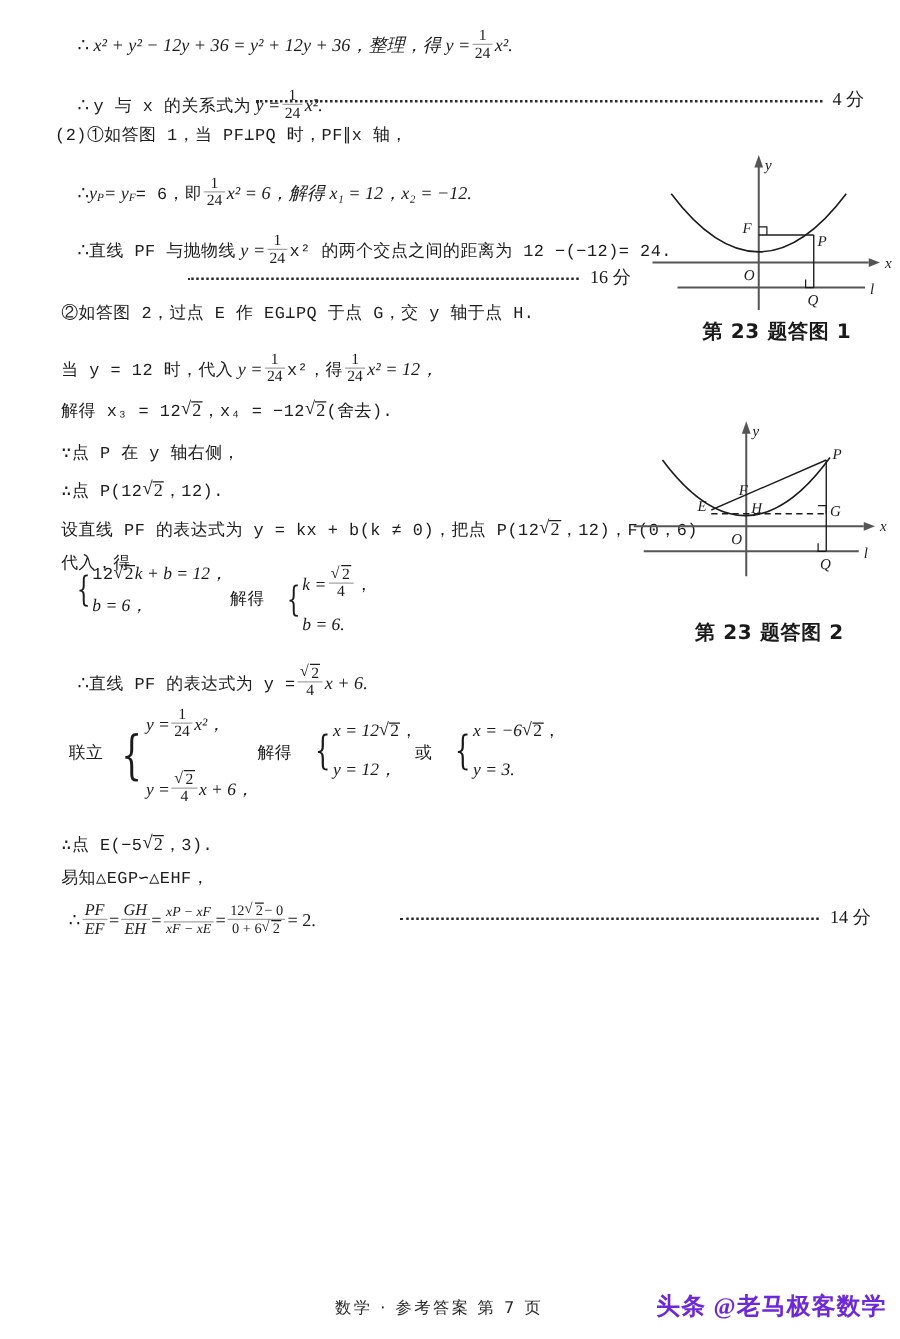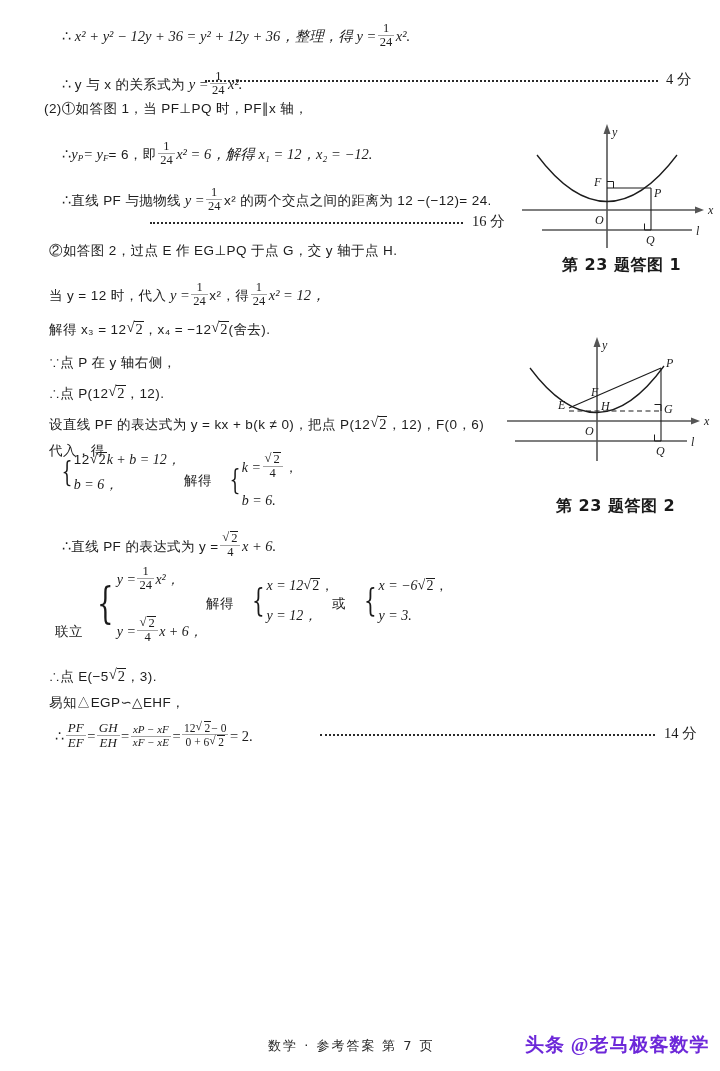--- a/index.html
+++ b/index.html
@@ -23,21 +23,21 @@
   
   .ln {
     position: absolute;
     font-size: 14.5px;
     line-height: 1;
     white-space: nowrap;
     color: #1c1c1c;
   }
   .it { font-style: italic; font-family: "Liberation Serif", serif; }
   .cn {
-    font-family: Liberation Sans, sans-serif;
+    font-family: Liberation Mono, monospace;
     font-style: normal;
     font-size: 13.5px;
     letter-spacing: .4px;
   }
   .sub {
     font-size: 9px;
     vertical-align: -0.25em;
     font-style: italic;
   }
   
@@ -214,21 +214,21 @@
     <span class="rows" style="gap:14px;">
       <div><span class="it">k =</span><span class="frac"><span class="num"><span class="rad"><span>2</span></span></span><span class="den">4</span></span><span class="cn">，</span></div>
       <div class="it">b = 6.</div>
     </span>
   </div>
 
   <div class="ln" style="left:62px; top:531px;">
     <span>∴</span><span class="cn">直线 PF 的表达式为 y =</span><span class="frac"><span class="num"><span class="rad"><span>2</span></span></span><span class="den">4</span></span><span class="it">x + 6.</span>
   </div>
 
-  <div class="ln cn" style="left:55px; top:597px;margin-top:28px;">联立</div>
+  <div class="ln cn" style="left:55px; top:597px;">联立</div>
 
   <div class="sys" style="left:92px; top:565px;">
     <span class="brace" style="font-size:3.0em;">{</span>
     <span class="rows" style="gap:24px;">
       <div><span class="it">y =</span><span class="frac"><span class="num">1</span><span class="den">24</span></span><span class="it">x²，</span></div>
       <div><span class="it">y =</span><span class="frac"><span class="num"><span class="rad"><span>2</span></span></span><span class="den">4</span></span><span class="it">x + 6，</span></div>
     </span>
   </div>
 
   <div class="ln cn" style="left:206px; top:597px;">解得</div>

